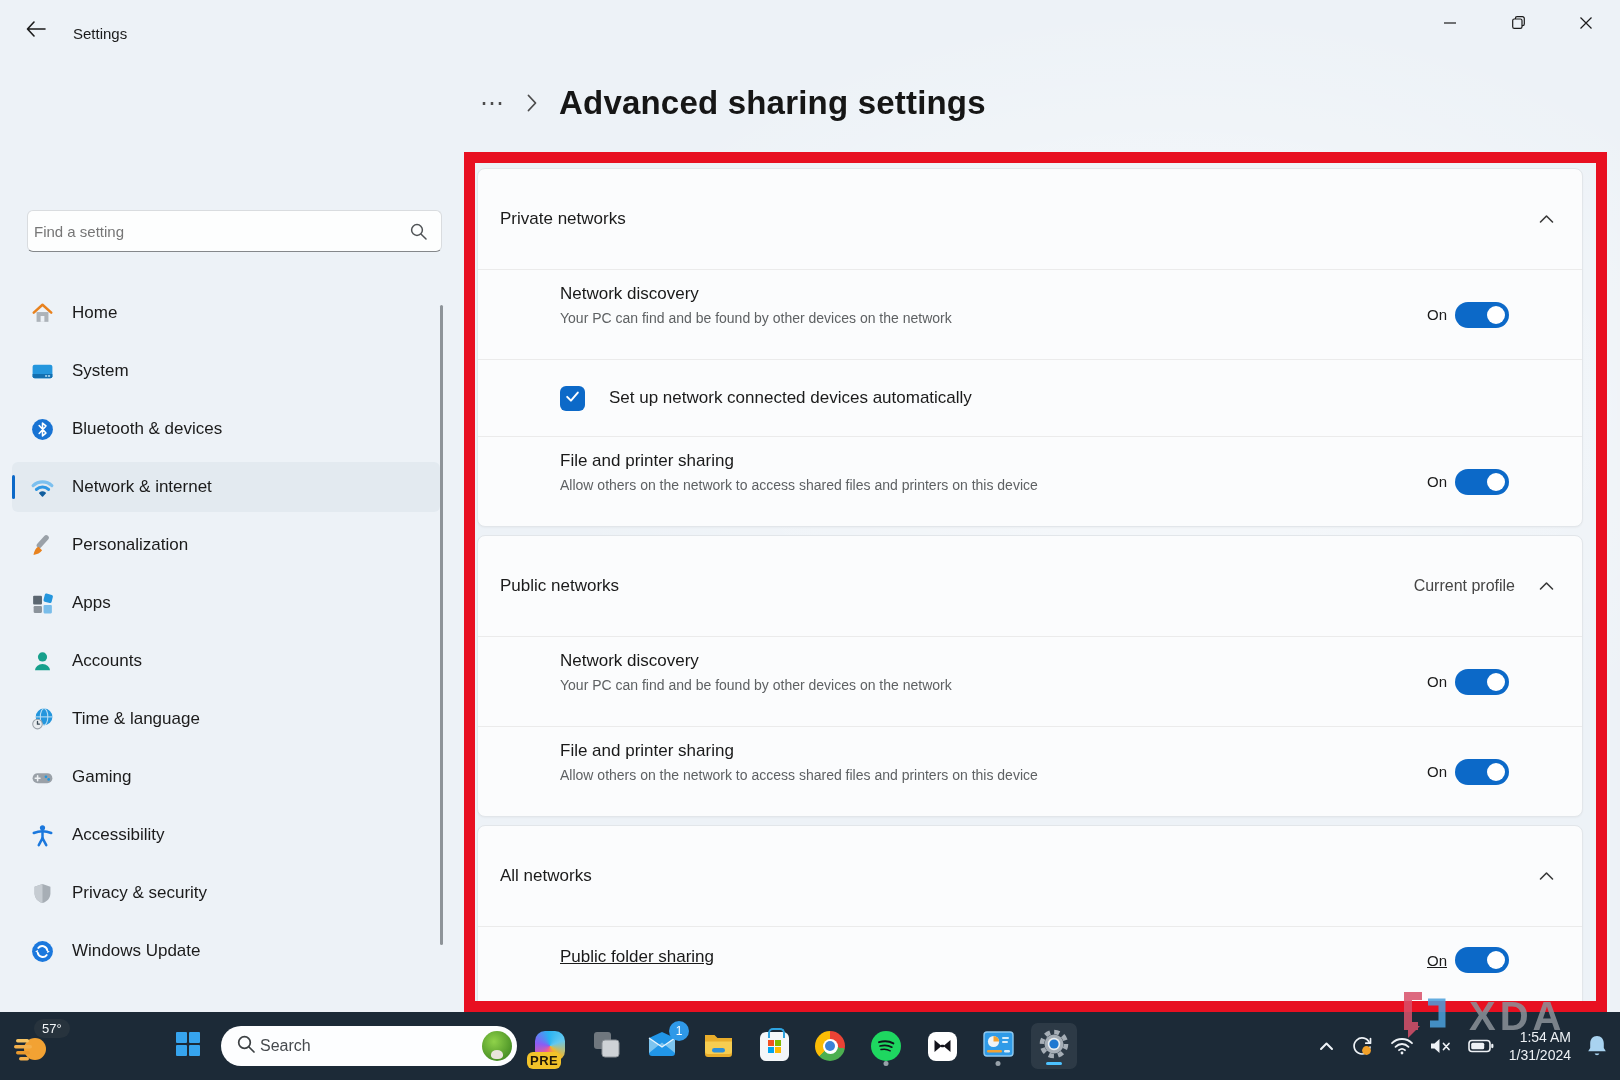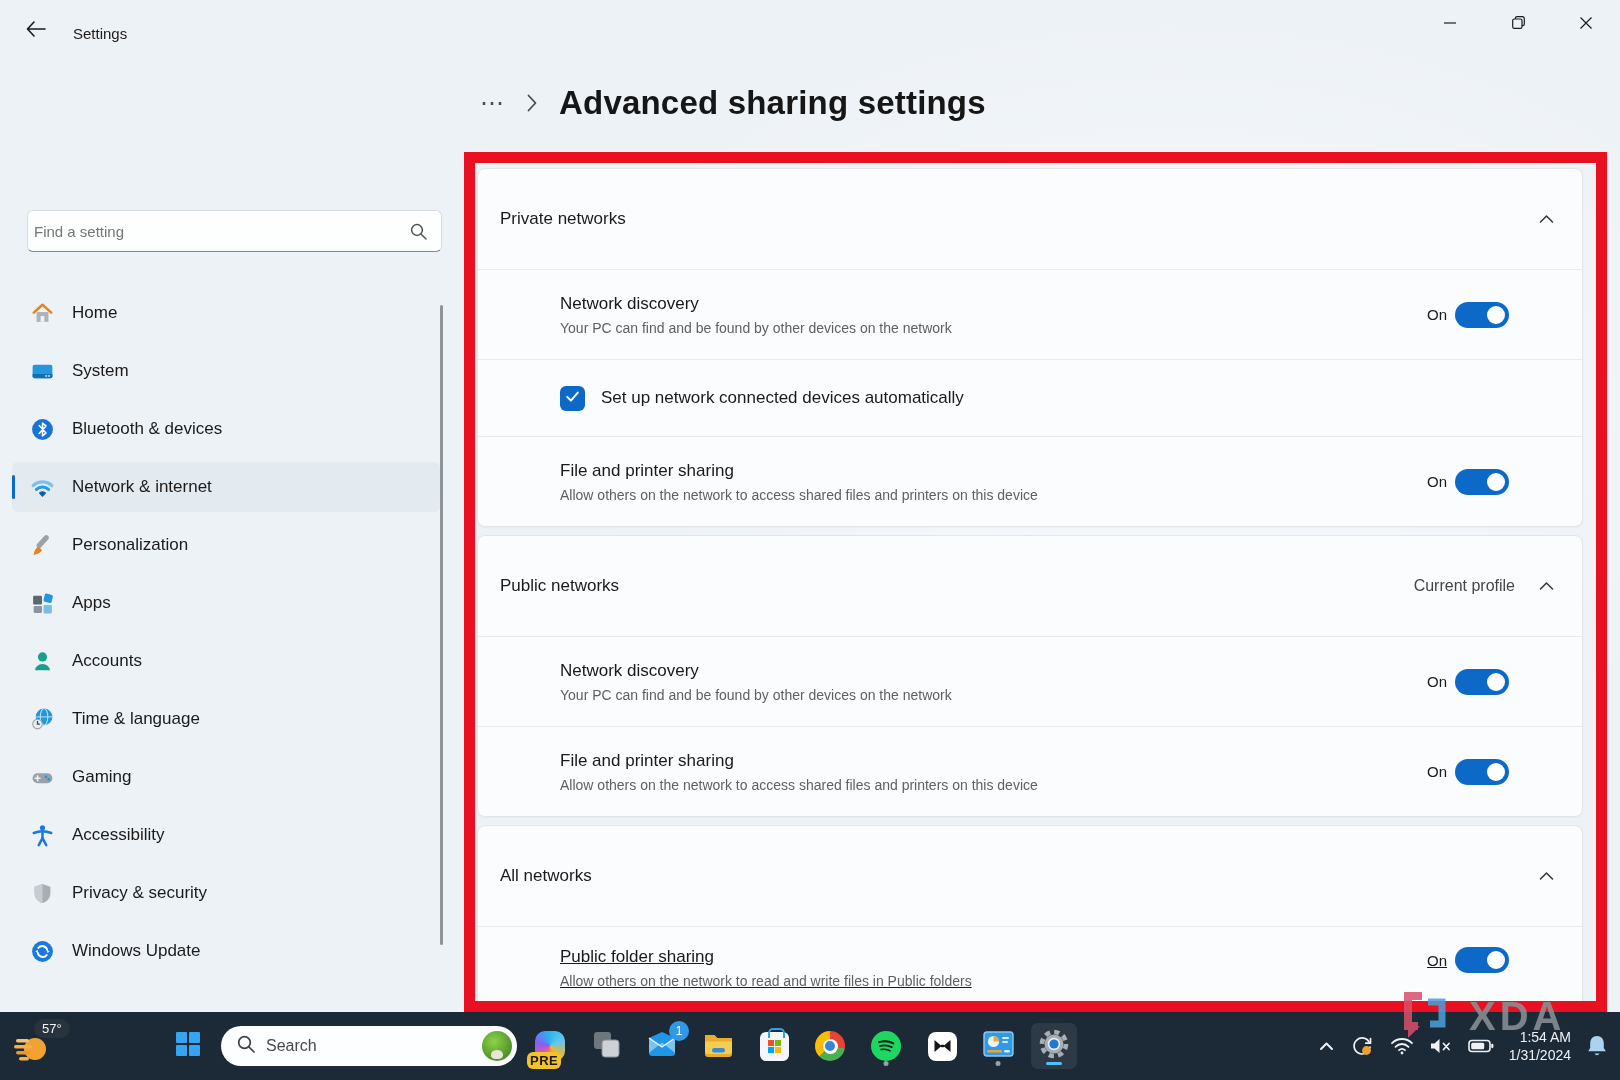--- a/index.html
+++ b/index.html
@@ -49,33 +49,33 @@
   .page-title { font-size:33px; font-weight:700; color:#161616; letter-spacing:.2px; }
 
   .cards { position:absolute; left:29px; top:112px; width:1106px; display:flex;
            flex-direction:column; gap:8px; }
   .card { background:#fbfcfd; border:1px solid #e2e6ea; border-radius:8px; overflow:hidden;
           box-shadow:0 1px 2px rgba(0,0,0,.035); }
   .card-header { height:100px; display:flex; align-items:center; padding:0 28px 0 22px; }
   .sec-title { font-size:17px; color:#1b1b1b; }
   .sec-spacer { flex:1; }
   .sec-badge { font-size:16px; color:#454545; margin-right:24px; }
-  .row { min-height:90px; border-top:1px solid #ebebeb; display:flex; align-items:center;
+  .row { min-height:90px; border-top:1px solid #ebebeb; display:flex; 
          padding:14px 73px 14px 82px; }
   .row.clipped { min-height:130px; align-items:flex-start; padding-top:20px;text-decoration:underline; }
   .row-text { flex:1; }
   .row-title { font-size:17px; color:#191919; }
   .row-desc { font-size:14px; color:#5e6163; margin-top:6px; }
   .row-state { display:flex; align-items:center; gap:8px; }
   .state-label { font-size:15px; }
   .toggle { width:54px; height:26px; border-radius:13px; background:#0c69c8; position:relative; }
   .toggle .knob { position:absolute; right:4px; top:4px; width:18px; height:18px;
                   border-radius:50%; background:#ffffff; }
   .check-row { height:77px; border-top:1px solid #ebebeb; display:flex; align-items:center;
-               padding-left:82px; gap:16px; }
+               padding-left:82px; gap:24px; }
   .checkbox { width:25px; height:25px; border-radius:6px; background:#0c69c8; display:flex;
               align-items:center; justify-content:center; }
   .check-label { font-size:17px; }
 
   
   .annotation { position:absolute; left:464px; top:152px; width:1143px; height:860px;
                 border:11px solid #e81021; z-index:50; pointer-events:none; }
 
   
   .taskbar { position:absolute; left:0; top:1012px; width:1620px; height:68px;
@@ -87,21 +87,21 @@
   .tb-center { position:absolute; left:165px; top:0; height:68px; display:flex;
              align-items:center; gap:10px; }
   .tb-btn { position:relative; width:46px; height:46px; border-radius:7px; display:flex;
              align-items:center; justify-content:center; }
   .tb-btn.active { background:rgba(255,255,255,.08); }
   .tb-btn.active .active-bar { content:""; position:absolute; bottom:4px; left:50%;
              transform:translateX(-50%); width:16px; height:3px; border-radius:2px; background:#4cc2ff; }
   .run-dot { position:absolute; bottom:3px; left:50%; transform:translateX(-50%);
              width:5px; height:5px; border-radius:50%; background:#97a1a9; }
   .search-pill { width:296px; height:40px; border-radius:20px; background:#fdfeff;
-             display:flex; align-items:center; gap:11px; padding:0 5px 0 16px; }
+             display:flex; align-items:center; gap:5px; padding:0 5px 0 16px; }
   .search-pill .search-text { flex:1; font-size:16px; color:#464a4e; }
   .bing-thumb { width:30px; height:30px; border-radius:50%;
              background:radial-gradient(circle at 40% 35%, #8fd24a, #4d9427 70%, #3b741e);
              position:relative; overflow:hidden; }
   .bing-thumb::after { content:""; position:absolute; left:9px; bottom:2px; width:12px; height:9px;
              border-radius:50% 50% 40% 40%; background:#e9e4da; }
   .badge-num { position:absolute; top:-2px; right:-4px; width:20px; height:20px; border-radius:50%;
              background:#2f99e8; color:#fff; font-size:12px; display:flex; align-items:center;
              justify-content:center; }
   .badge-pre { position:absolute; bottom:0; left:0; background:#f2c32a; color:#20180a;
@@ -406,21 +406,20 @@
           <div class="card-header">
             <span class="sec-title">All networks</span>
             <span class="sec-spacer"></span>
             <span><svg width="15" height="10" viewBox="0 0 15 10">
                   <path d="M1.5 8 L7.5 2 L13.5 8" stroke="#3a3a3a" stroke-width="1.6" fill="none" stroke-linecap="round" stroke-linejoin="round"></path>
                 </svg></span>
           </div>
           <div class="row clipped">
             <div class="row-text">
               <div class="row-title">Public folder sharing</div>
-              <div class="row-desc">Allow others on the network to read and write files in Public folders</div>
             </div>
             <div class="row-state">
               <span class="state-label">On</span>
               <div class="toggle">
                   <div class="knob"></div>
                 </div>
             </div>
           </div>
         </div>
 

